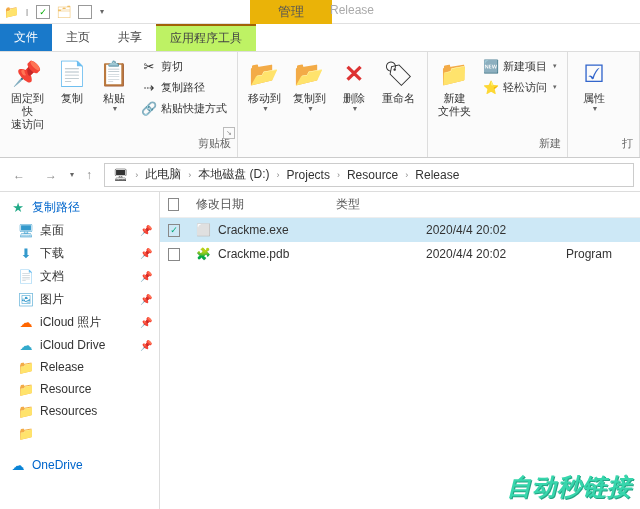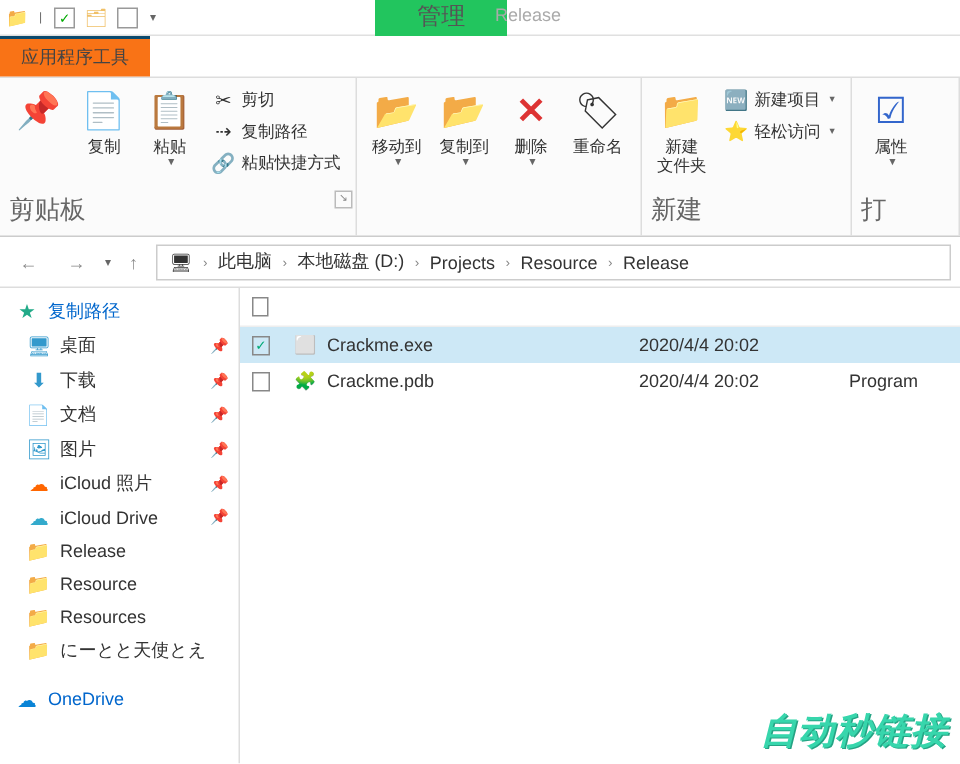--- a/index.html
+++ b/index.html
@@ -1,29 +1,29 @@
 <!DOCTYPE html>
 <html><head>
 <meta charset="utf-8">
 <style>
 *{box-sizing:border-box;margin:0;padding:0;font-family:"Microsoft YaHei","Segoe UI",sans-serif}
 body{width:640px;height:509px;background:#fff;overflow:hidden;font-size:12px;color:#333;position:relative}
 .titlebar{height:24px;display:flex;align-items:center;background:#fff;border-bottom:1px solid #e0e0e0;padding:0 4px;gap:4px}
 .tb-icon{width:16px;height:16px;display:flex;align-items:center;justify-content:center}
 .qat-chk{width:14px;height:14px;border:1px solid #999;display:flex;align-items:center;justify-content:center;font-size:9px;color:#0a0;margin:0 2px}
 .chevron{font-size:8px;color:#666;padding:0 2px}
-.contextual-tab{height:24px;padding:0 28px;background:#22c55e;color:#555;display:flex;align-items:center;font-size:16px;margin-left:140px}
+.contextual-tab{height:24px;padding:0 28px;background:#eab308;color:#555;display:flex;align-items:center;font-size:13px;margin-left:140px}
 .context-title{position:absolute;left:330px;top:3px;color:#aaa}
 .tabs{height:28px;display:flex;align-items:stretch;background:#fff;border-bottom:1px solid #ddd}
 .tab{padding:0 14px;display:flex;align-items:center;cursor:pointer;font-size:12px;color:#444}
 .tab.file{background:#1979ca;color:#fff}
-.tab.ctx{background:#f97316;border-top:2px solid #0c4a6e}
+.tab.ctx{background:#bef264;border-top:2px solid #a16207}
 .ribbon{height:106px;display:flex;border-bottom:1px solid #ccc;background:#fbfbfb}
 .group{border-right:1px solid #ddd;padding:4px 6px;display:flex;flex-direction:column;justify-content:space-between;position:relative}
-.group-label{text-align:left;font-size:17px;color:#666;padding:2px 0}
+.group-label{text-align:right;font-size:11px;color:#666;padding:2px 0}
 .g-top{display:flex;gap:4px}
 .big-btn{display:flex;flex-direction:column;align-items:center;justify-content:flex-start;padding:2px 4px;min-width:38px;cursor:pointer}
 .big-btn .ico{width:32px;height:32px;margin-bottom:2px;display:flex;align-items:center;justify-content:center;font-size:24px}
 .big-btn .lbl{font-size:11px;text-align:center;line-height:13px}
 .stk{display:flex;flex-direction:column;gap:1px;justify-content:flex-start}
 .sm-btn{display:flex;align-items:center;gap:4px;padding:2px 4px;font-size:11px;cursor:pointer;white-space:nowrap}
 .sm-btn .si{width:16px;height:16px;display:flex;align-items:center;justify-content:center;font-size:13px}
 .dd-arrow{font-size:7px;color:#666;margin-left:2px}
 .launcher{position:absolute;right:2px;bottom:18px;width:12px;height:12px;border:1px solid #bbb;font-size:7px;text-align:center;line-height:10px;color:#888}
 .navbar{height:34px;display:flex;align-items:center;padding:0 6px;gap:6px;border-bottom:1px solid #ddd}
@@ -61,28 +61,33 @@
   <span class="chevron">|</span>
   <span class="qat-chk">✓</span>
   <span class="tb-icon folder-ico">🗂</span>
   <span class="qat-chk" style="color:transparent"></span>
   <span class="chevron">▾</span>
   <span class="contextual-tab">管理</span>
   <span class="context-title">Release</span>
 </div>
 
 <div class="tabs">
+  <div class="tab file">文件</div>
+  <div class="tab">主页</div>
+  <div class="tab">共享</div>
   <div class="tab ctx">应用程序工具</div>
 </div>
 
 <div class="ribbon">
   <div class="group" style="width:238px">
     <div class="g-top">
       <div class="big-btn">
         <span class="ico">📌</span>
+        <span class="lbl" style="white-space:pre-line">固定到快
+速访问</span>
       </div>
       <div class="big-btn">
         <span class="ico">📄</span>
         <span class="lbl">复制</span>
       </div>
       <div class="big-btn">
         <span class="ico">📋</span>
         <span class="lbl">粘贴</span>
         <span class="dd-arrow">▼</span>
       </div>
@@ -227,34 +232,35 @@
     <div class="sb-item">
         <span class="sb-ico folder-ico">📁</span>
         <span>Resource</span>
       </div>
     <div class="sb-item">
         <span class="sb-ico folder-ico">📁</span>
         <span>Resources</span>
       </div>
     <div class="sb-item">
         <span class="sb-ico folder-ico">📁</span>
-        <span>にーとと天使とえ</span>
       </div>
     <div style="height:10px"></div>
     <div class="sb-item hdr">
         <span class="sb-ico" style="color:#0a84d6">☁</span>
         <span>OneDrive</span>
       </div>
   </div>
 
   <div class="filepane">
     <div class="fp-header">
       <div class="fp-col col-chk">
           <span class="chk-box"></span>
         </div>
+      <div class="fp-col col-date">修改日期</div>
+      <div class="fp-col col-type">类型</div>
     </div>
     <div id="filelist">
         <div class="fp-row sel">
           <div class="cell col-chk">
             <span class="chk-box">✓</span>
           </div>
           <div class="cell col-name">
             <span class="file-ico">⬜</span>
             <span>Crackme.exe</span>
           </div>

